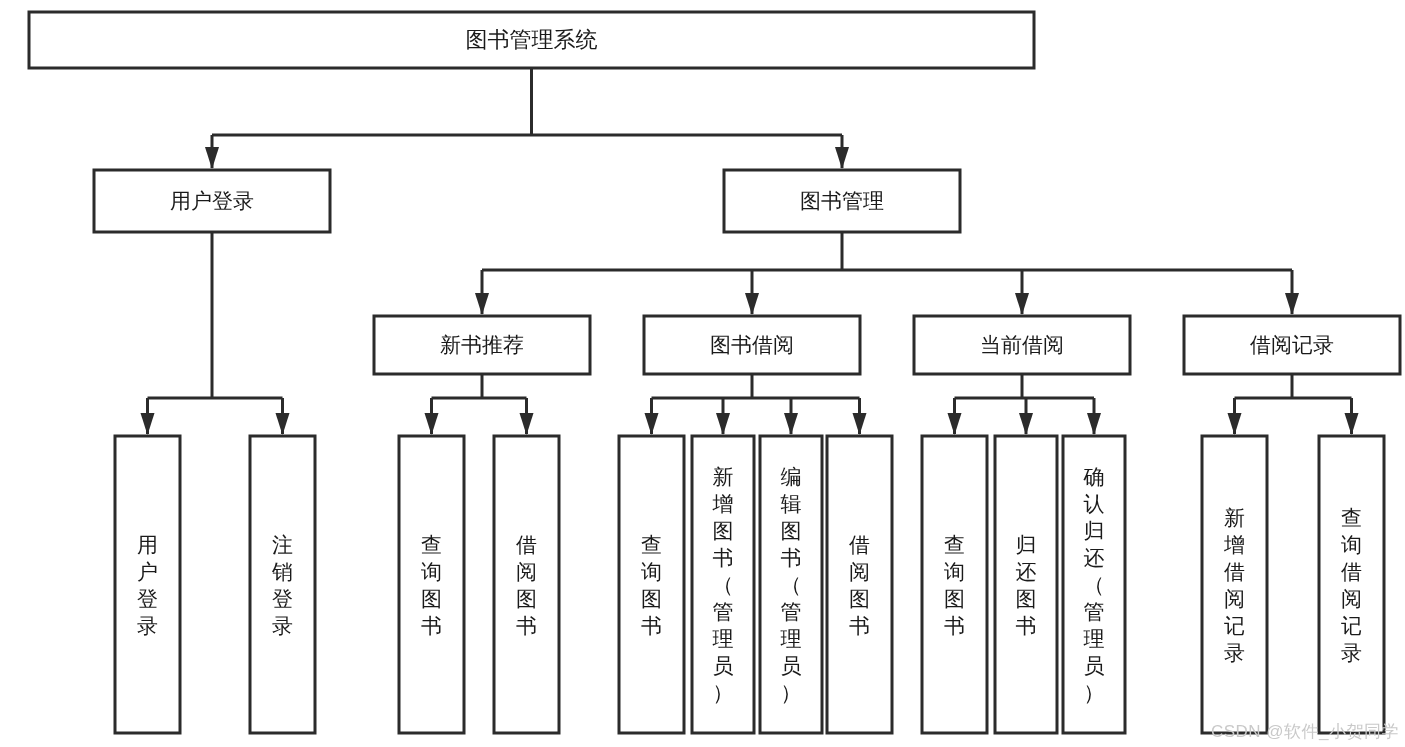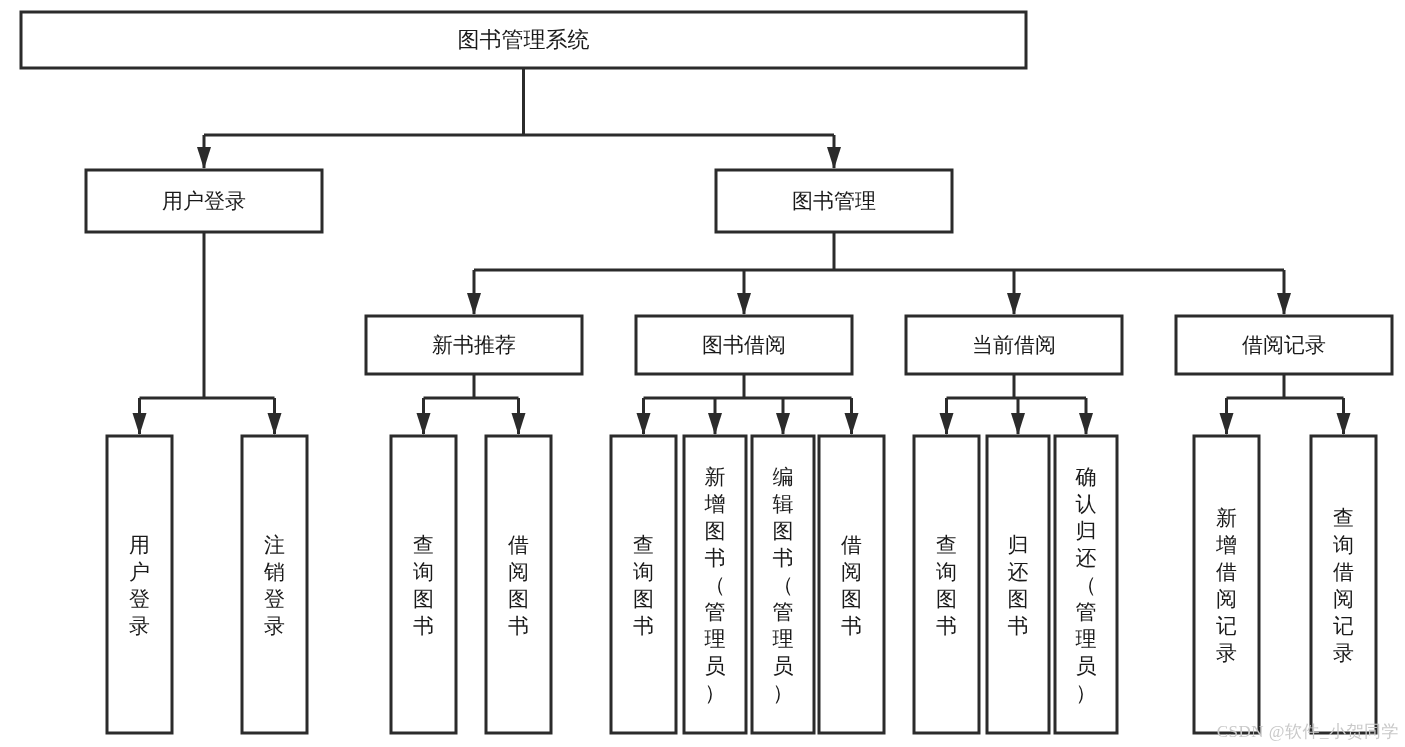--- a/index.html
+++ b/index.html
@@ -9,21 +9,21 @@
   }
   body {
     width: 1405px;
     height: 747px;
     font-family: "Liberation Sans", "DejaVu Sans", sans-serif;
     position: relative;
     overflow: hidden;
   }
   #diagram-root {
     position: absolute;
-    left: 4px;
+    left: 12px;
     top: 0;
     width: 1283px;
     height: 747px;
   }
   .node-box {
     fill: #ffffff;
     stroke: #2b2b2b;
     stroke-width: 3;
   }
   .node-label {
@@ -49,21 +49,21 @@
   .vtext {
     font-family: "Liberation Sans", "DejaVu Sans", sans-serif;
     fill: #1a1a1a;
     font-size: 21px;
     text-anchor: middle;
   }
   .watermark {
     position: absolute;
     right: 6px;
     bottom: 4px;
-    font-family: Liberation Serif, serif;
+    font-family: Liberation Sans, sans-serif;
     font-size: 17px;
     color: #c9c9c9;
     white-space: nowrap;
     letter-spacing: 0.5px;
   }
 </style>
 </head>
 <body>
 
 <div id="diagram-root">

